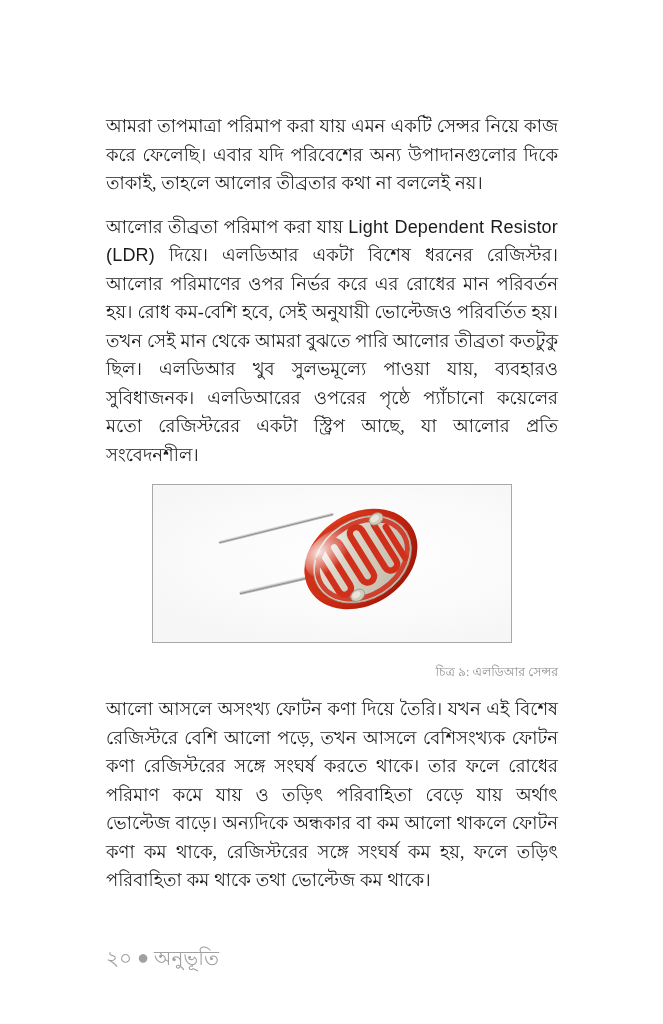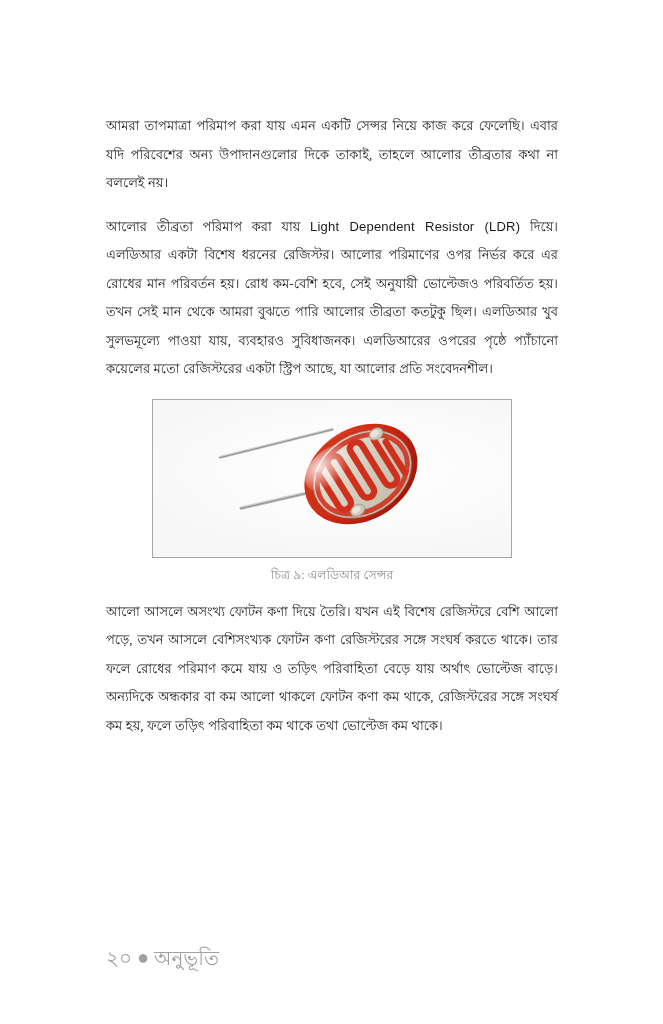--- a/index.html
+++ b/index.html
@@ -23,21 +23,21 @@
   
   .content {
     position: absolute;
     left: 106px;
     top: 112px;
     width: 452px;
   }
 
   p.para {
     margin: 0 0 15px 0;
-    font-size: 13px;
+    font-size: 18px;
     line-height: 28.5px;
     text-align: justify;
     text-justify: inter-word;
     word-spacing: 0.02em;
     color: #1b1b1b;
     font-family: "Liberation Serif", "DejaVu Serif", serif;
   }
 
   p.para:last-child { margin-bottom: 0; }
 
@@ -64,22 +64,22 @@
 
   
   .ldr-stage {
     position: absolute;
     inset: 0;
     background:
       radial-gradient(ellipse 70% 60% at 58% 45%, #ffffff 0%, #fbfbfb 55%, #f6f6f6 100%);
   }
 
   figcaption.fig-caption {
-    margin-top: 9px;
-    text-align: center;
+    margin-top: 21px;
+    text-align: right;
     font-size: 12.4px;
     line-height: 16px;
     color: #8d8d8d;
     font-family: "Liberation Serif", "DejaVu Serif", serif;
   }
 
   
   .footer {
     position: absolute;
     left: 106px;

